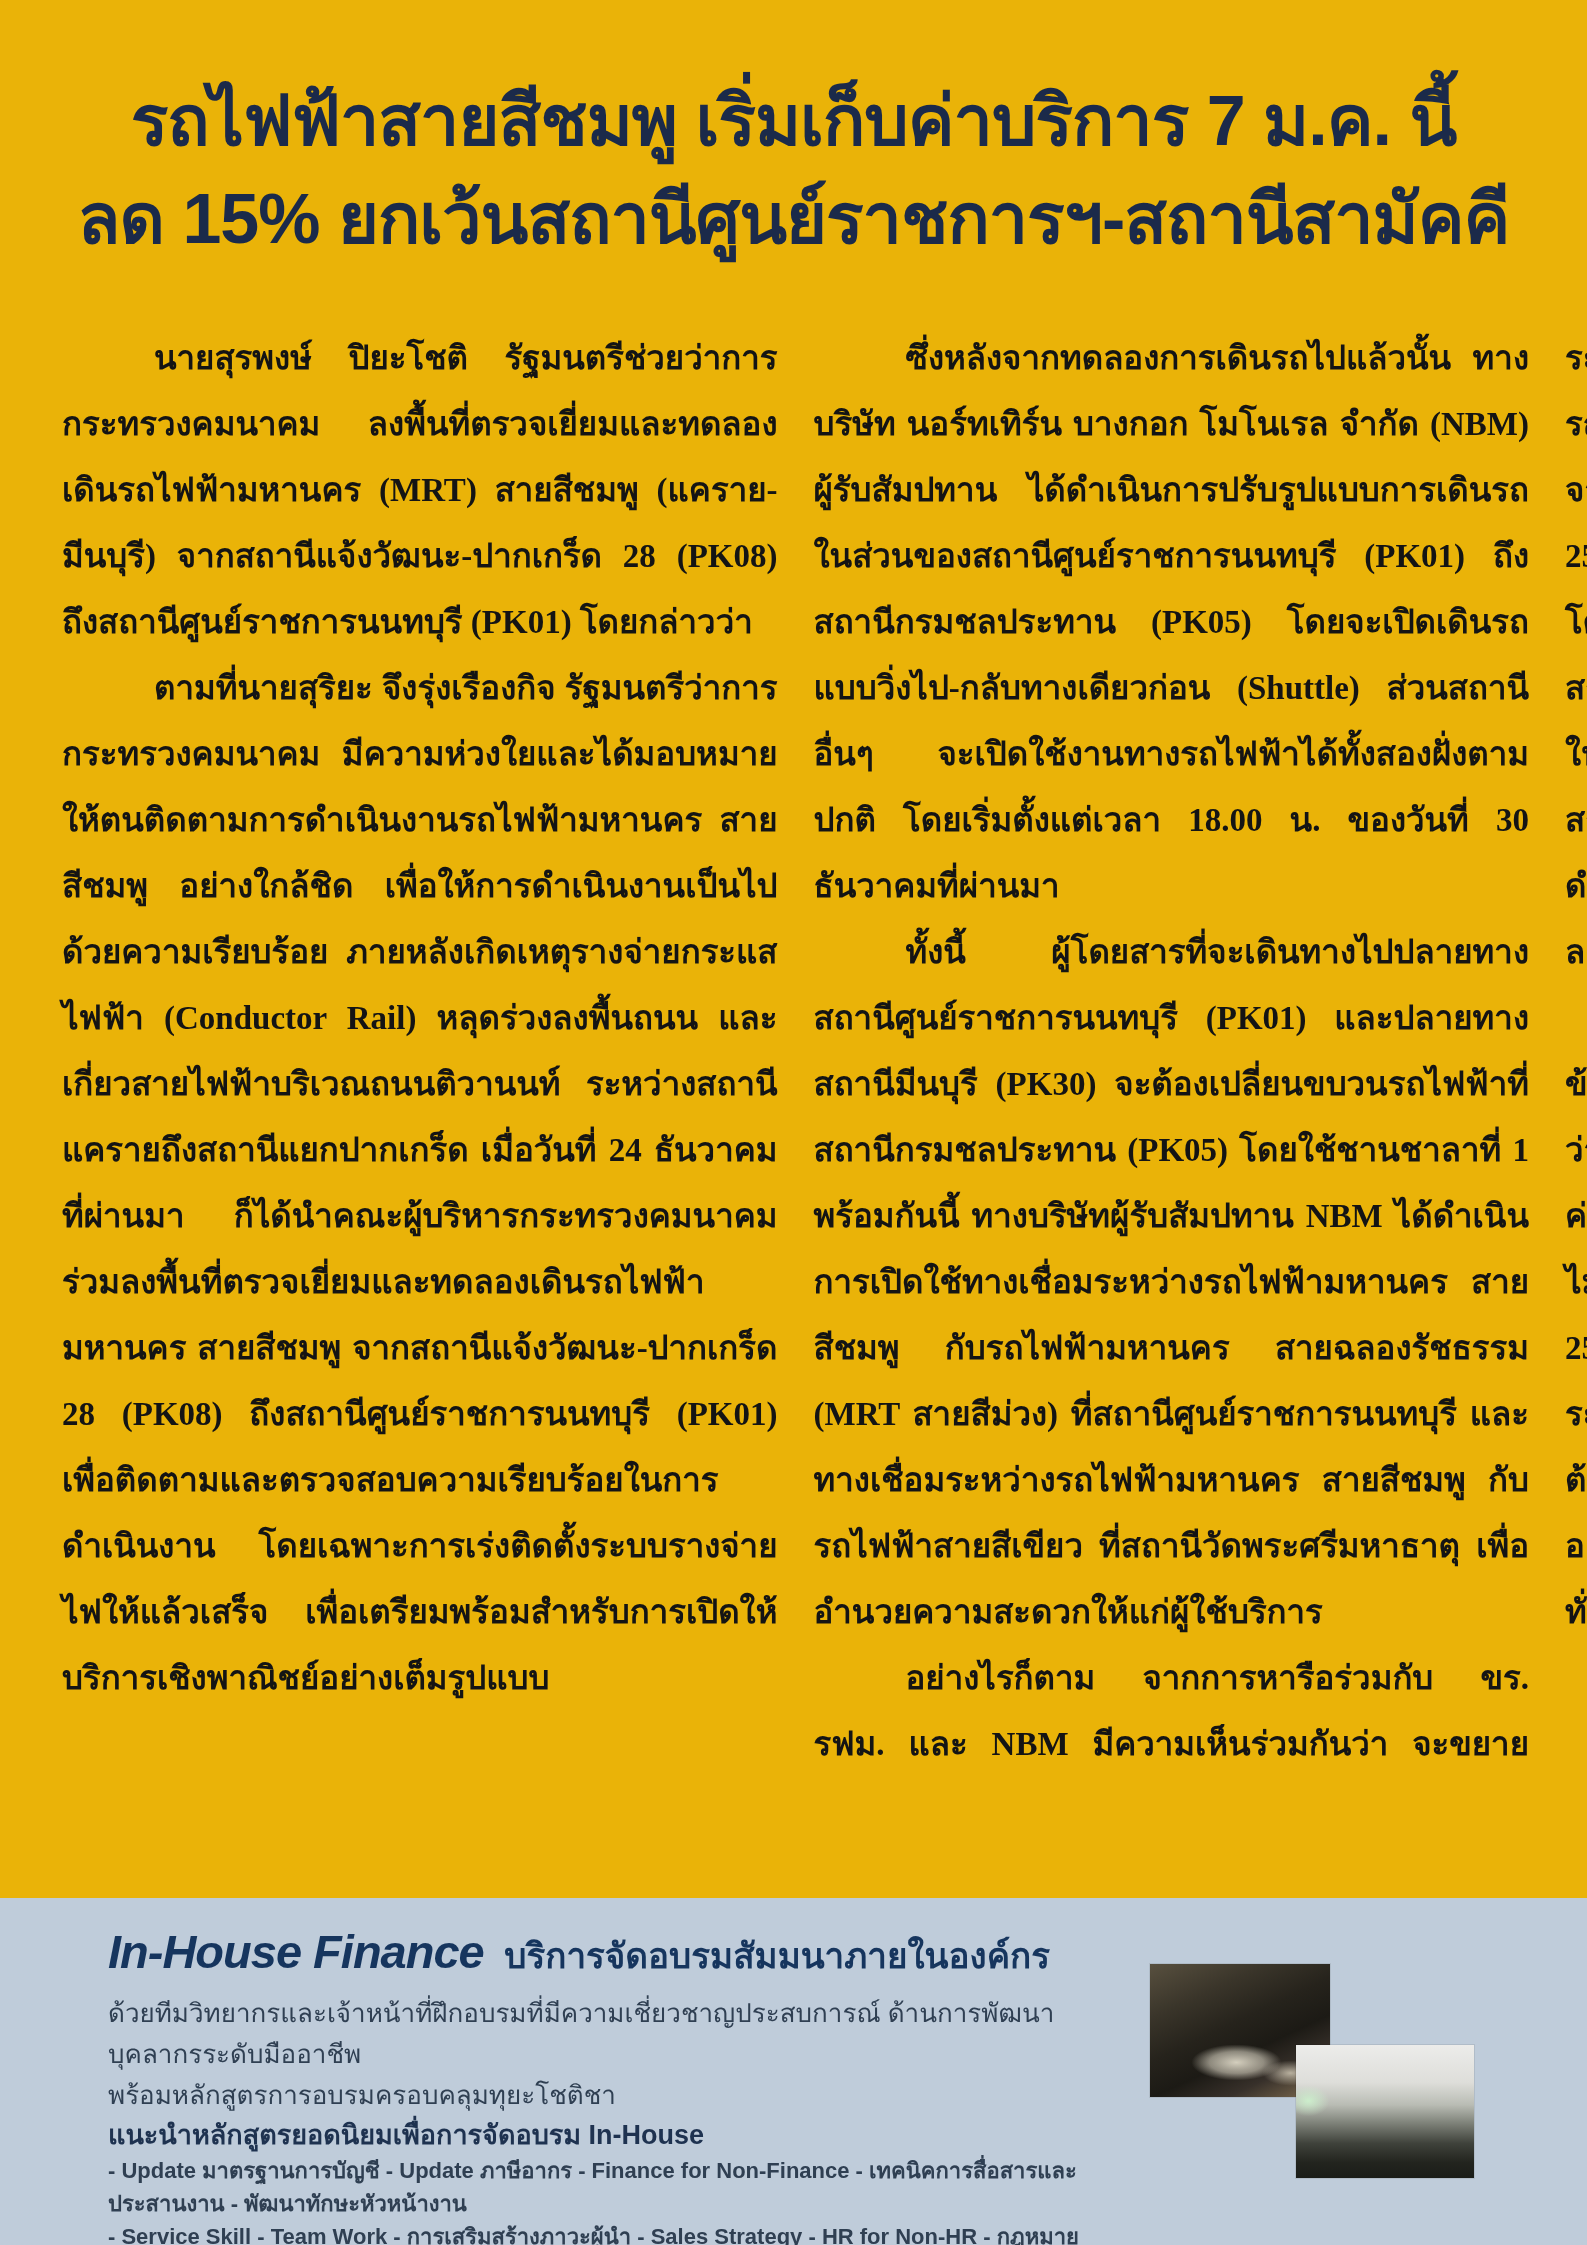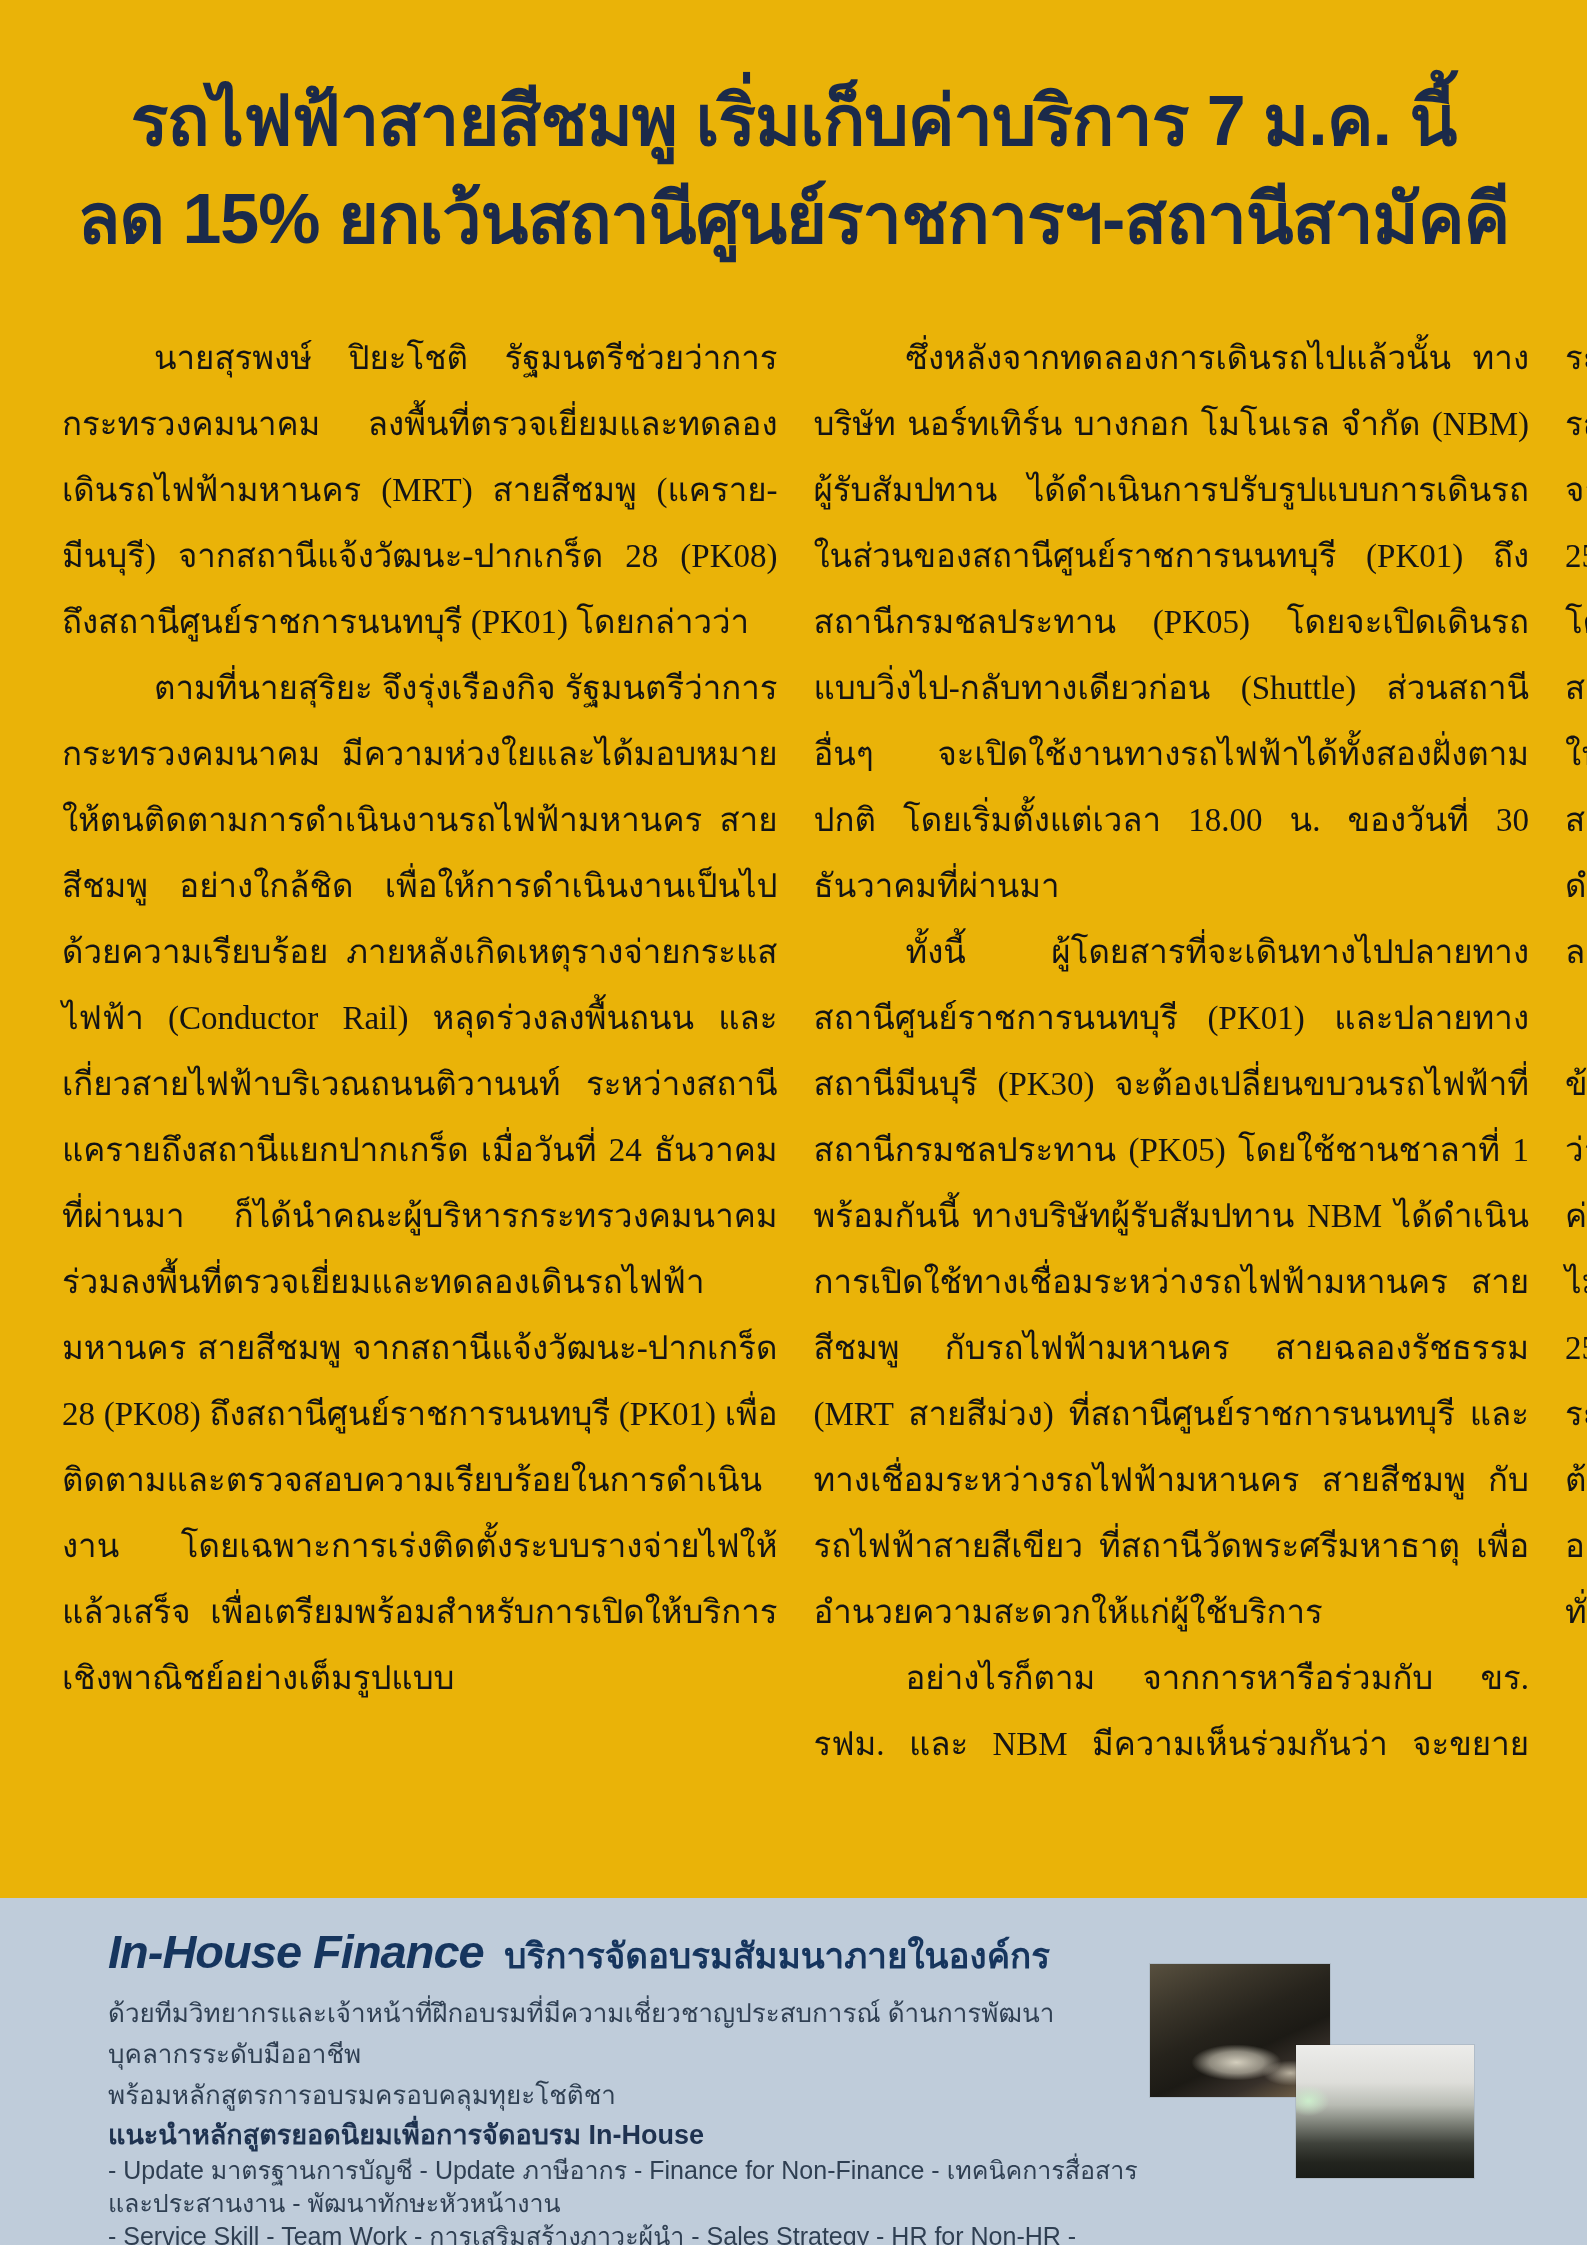--- a/index.html
+++ b/index.html
@@ -25,20 +25,21 @@
   .article{
     position:absolute;top:325px;left:62px;right:58px;height:1515px;
     column-count:2;column-gap:36px;column-fill:auto;
     font-size:33px;line-height:66px;
     color:#141414;
     text-align:justify;
   }
   .article p{
     margin:0;
     text-indent:92px;
+    font-weight:bold;
   }
   
   .footer{
     position:absolute;left:0;top:1898px;width:1587px;height:347px;
     background:#bfccda;
   }
   .footer-text{
     position:absolute;left:108px;top:26px;width:1030px;
     font-family:"Liberation Sans", sans-serif;
     color:#2f3f52;
@@ -55,21 +56,21 @@
     letter-spacing:-1px;
   }
   .footer-heading .th{
     font-weight:bold;
     font-size:35px;
     color:#16355e;
     margin-left:16px;
   }
   .f-line{font-size:26px;line-height:41px;}
   .f-bold{font-size:27px;line-height:38px;font-weight:bold;color:#1e3250;}
-  .f-small{font-size:25px;line-height:33px;}
+  .f-small{font-size:22px;line-height:33px;font-weight:bold;}
   
   .photo{position:absolute;box-shadow:0 0 0 1px rgba(0,0,0,.08);}
   .photo1{
     left:1150px;top:66px;width:180px;height:133px;z-index:1;
     background:
       radial-gradient(ellipse 60px 24px at 48% 74%, rgba(232,226,208,.9) 0%, rgba(232,226,208,.55) 45%, rgba(232,226,208,0) 75%),
       radial-gradient(ellipse 40px 18px at 78% 82%, rgba(214,206,186,.8) 0%, rgba(214,206,186,0) 70%),
       linear-gradient(155deg,#58503f 0%,#3a352a 25%,#26231c 45%,#1c1a15 62%,#37302a 78%,#6a5b45 92%,#83705a 100%);
   }
   .photo2{

